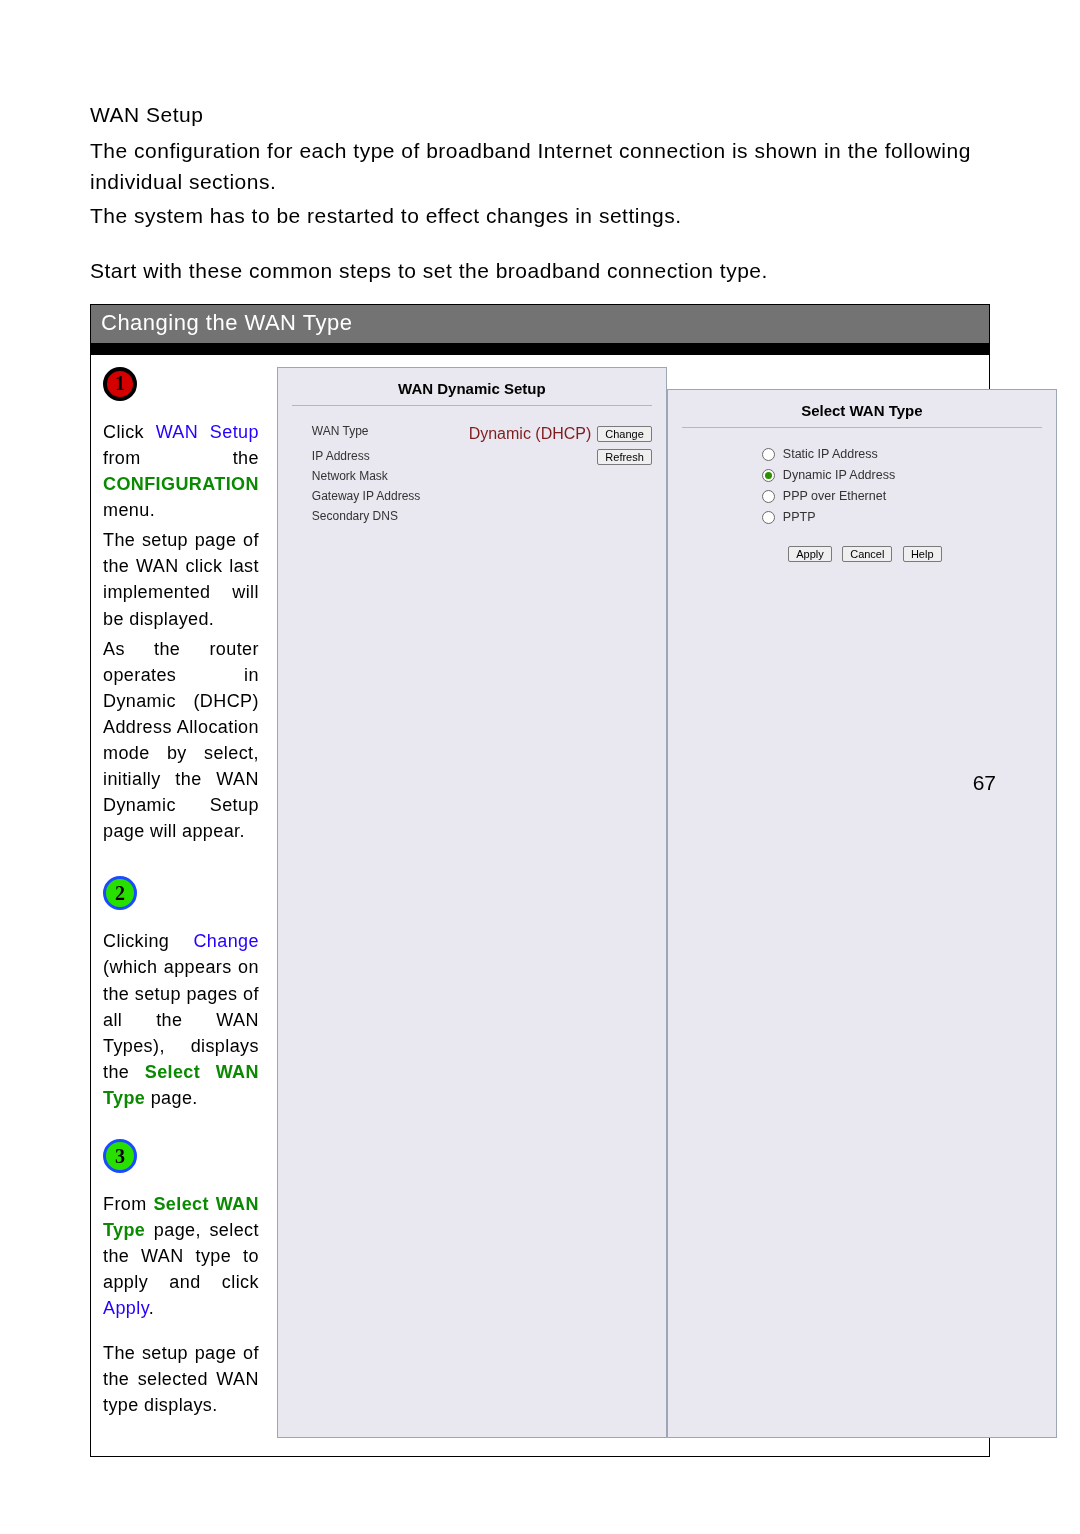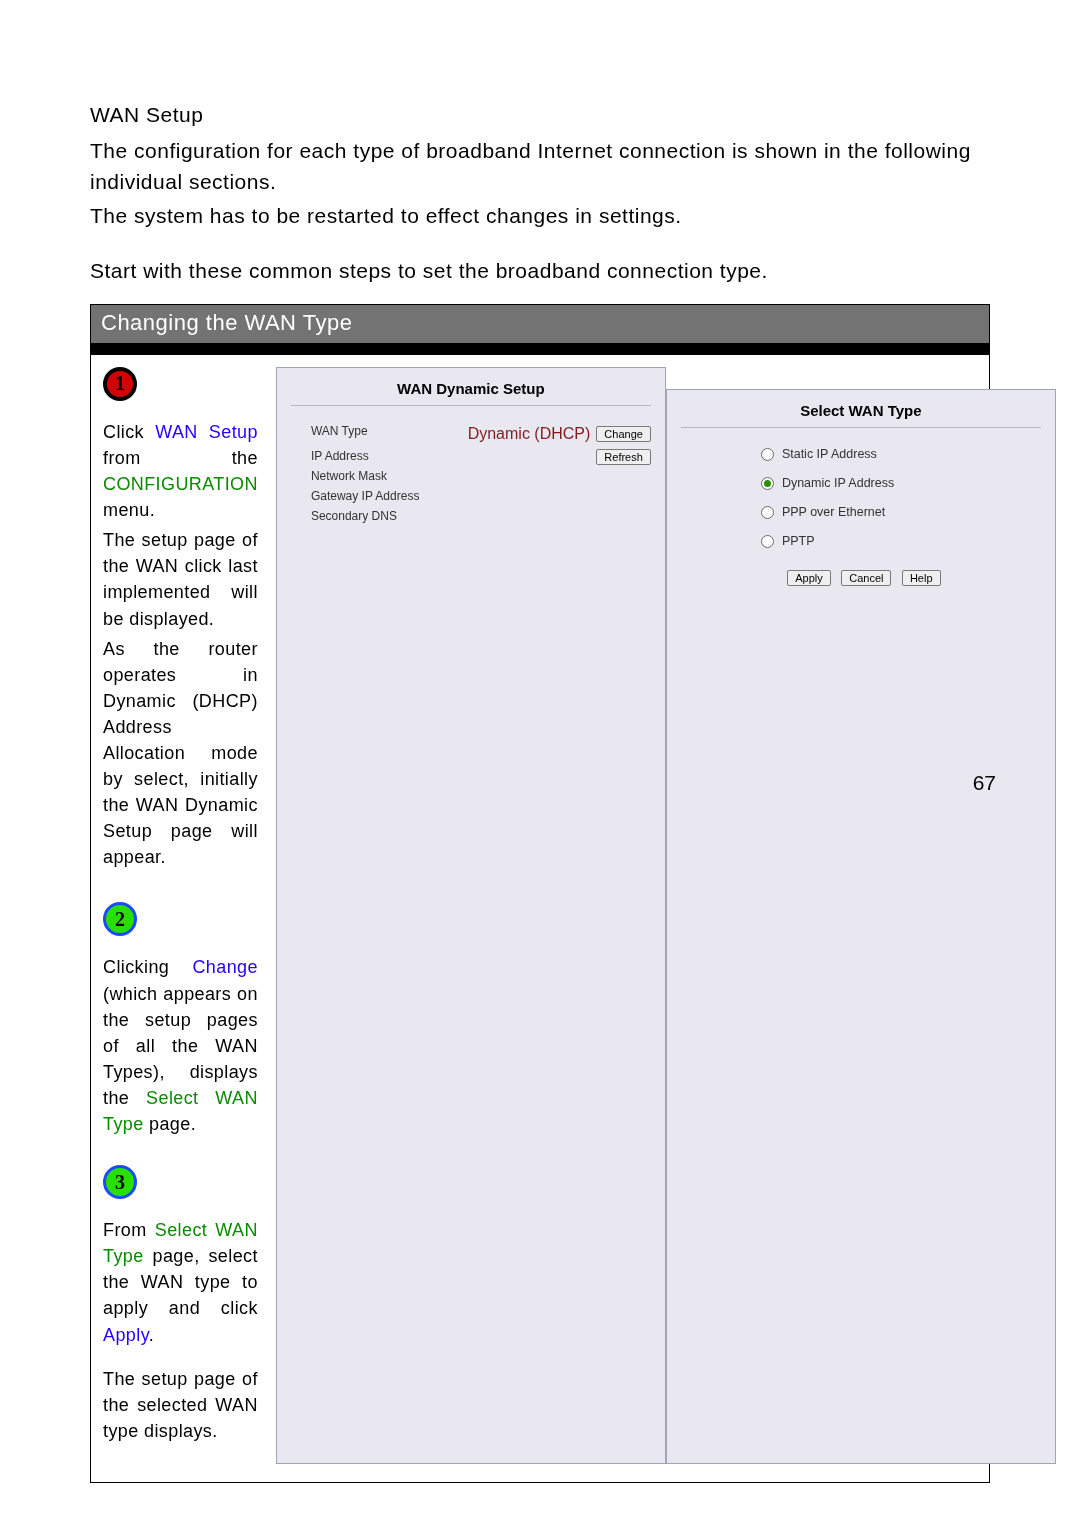--- a/index.html
+++ b/index.html
@@ -99,21 +99,21 @@
     margin: 0 0 4px 0;
     font-size: 18px;
     line-height: 1.45;
     letter-spacing: 0.4px;
   }
   .just {
     text-align: justify;
     text-justify: inter-word;
   }
   .blue { color: #2300ff; }
-  .green { color: #0a8a00; }
+  .green { color: #0a8a00; font-weight: bold; }
 
   
   .router-box {
     border: 1px solid #9ca6b5;
     background: #e9e7ef;
     padding: 12px 14px 16px 14px;
     font-family: Verdana, Arial, sans-serif;
     color: #333;
     box-sizing: border-box;
     margin-left: auto;
@@ -174,21 +174,20 @@
     margin-top: 22px;
   }
   .radio-list {
     display: flex;
     flex-direction: column;
     align-items: flex-start;
     margin: 0 auto;
     width: 200px;
     font-size: 12.5px;
     color: #333;
-    gap: 8px;
   }
   .radio-row {
     display: flex;
     align-items: center;
     padding: 3px 0;
   }
   .radio-row .radio-label { margin-left: 8px; line-height: 1.2; }
   .router-actions {
     text-align: center;
     margin-top: 16px;

